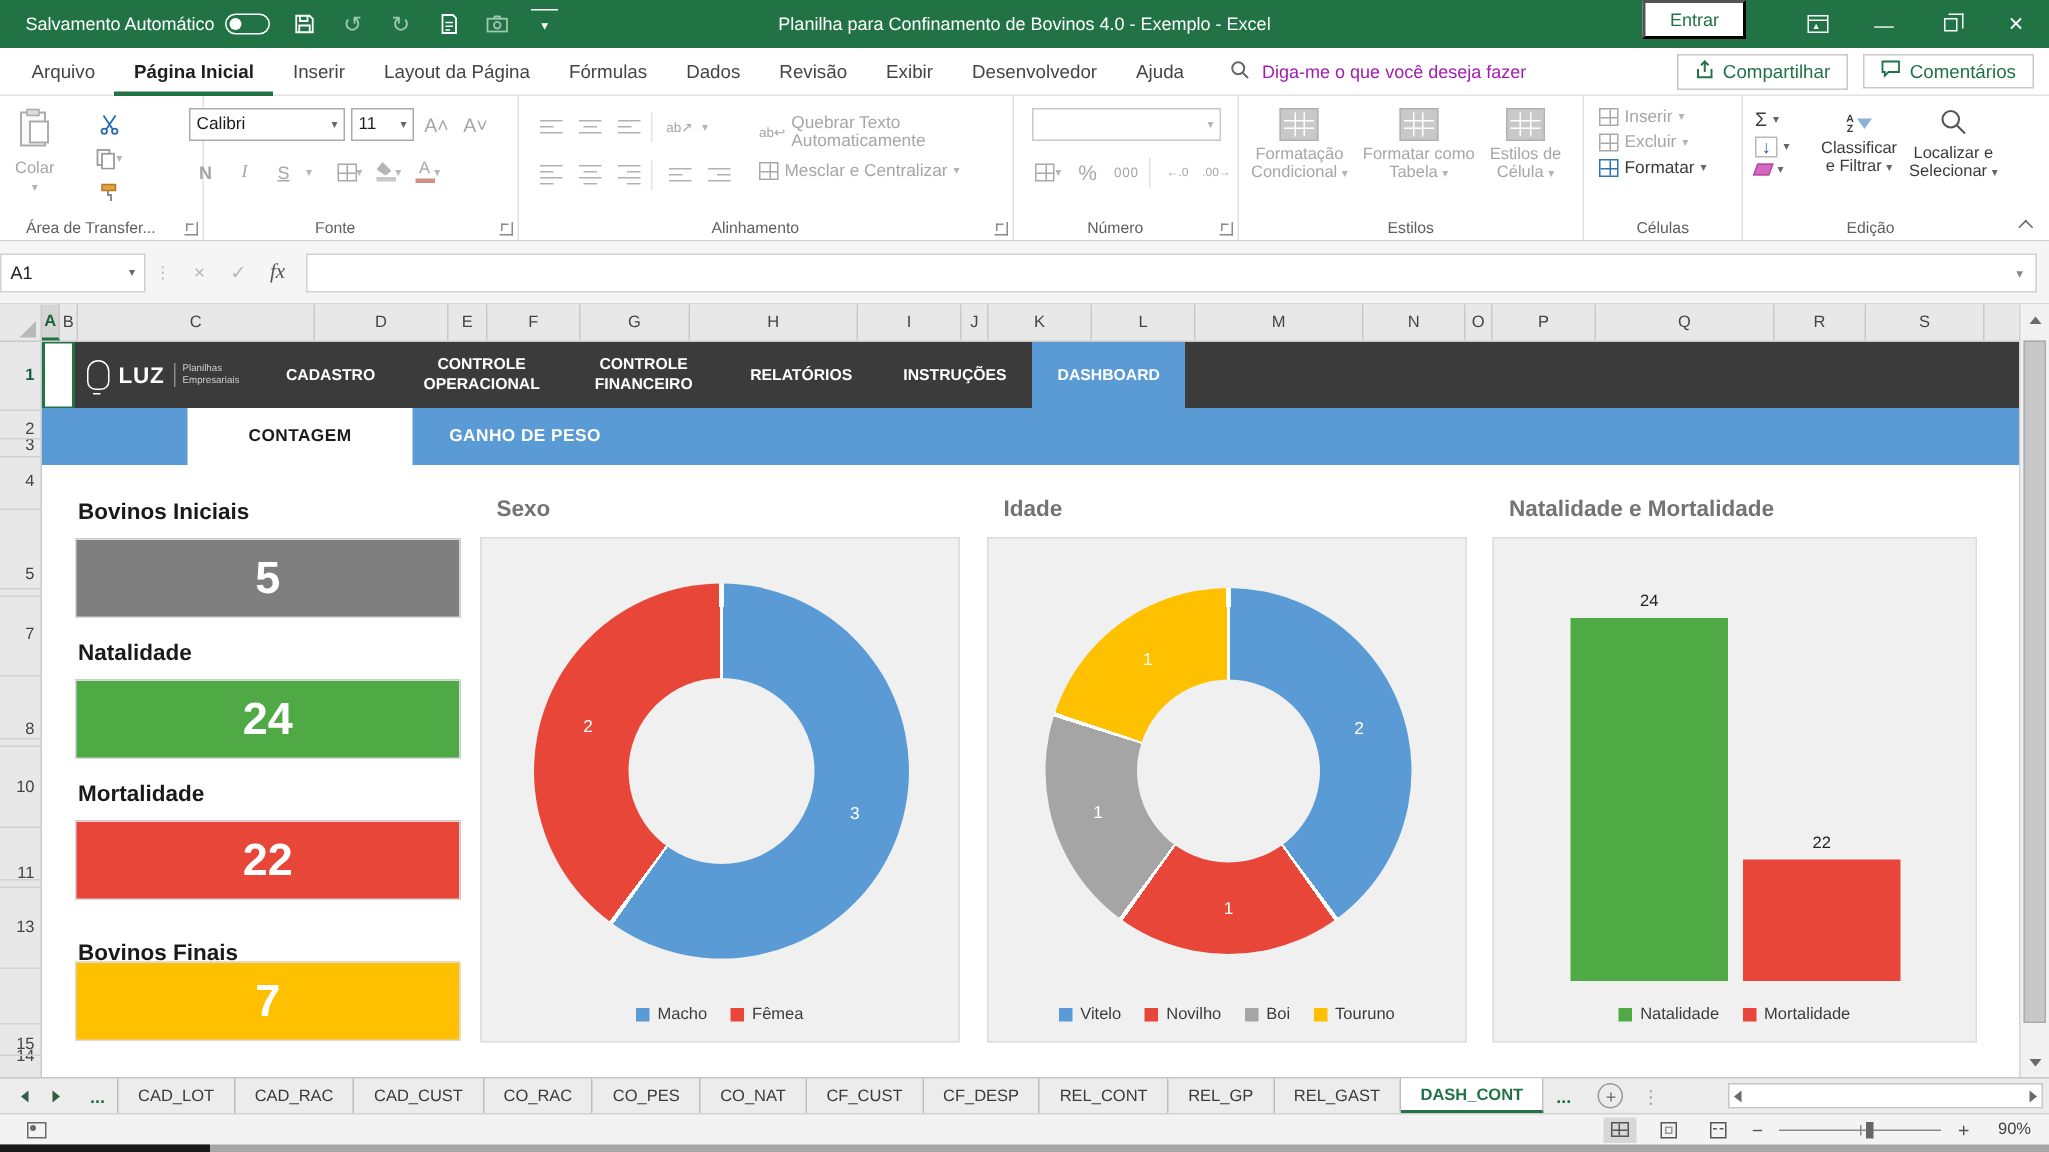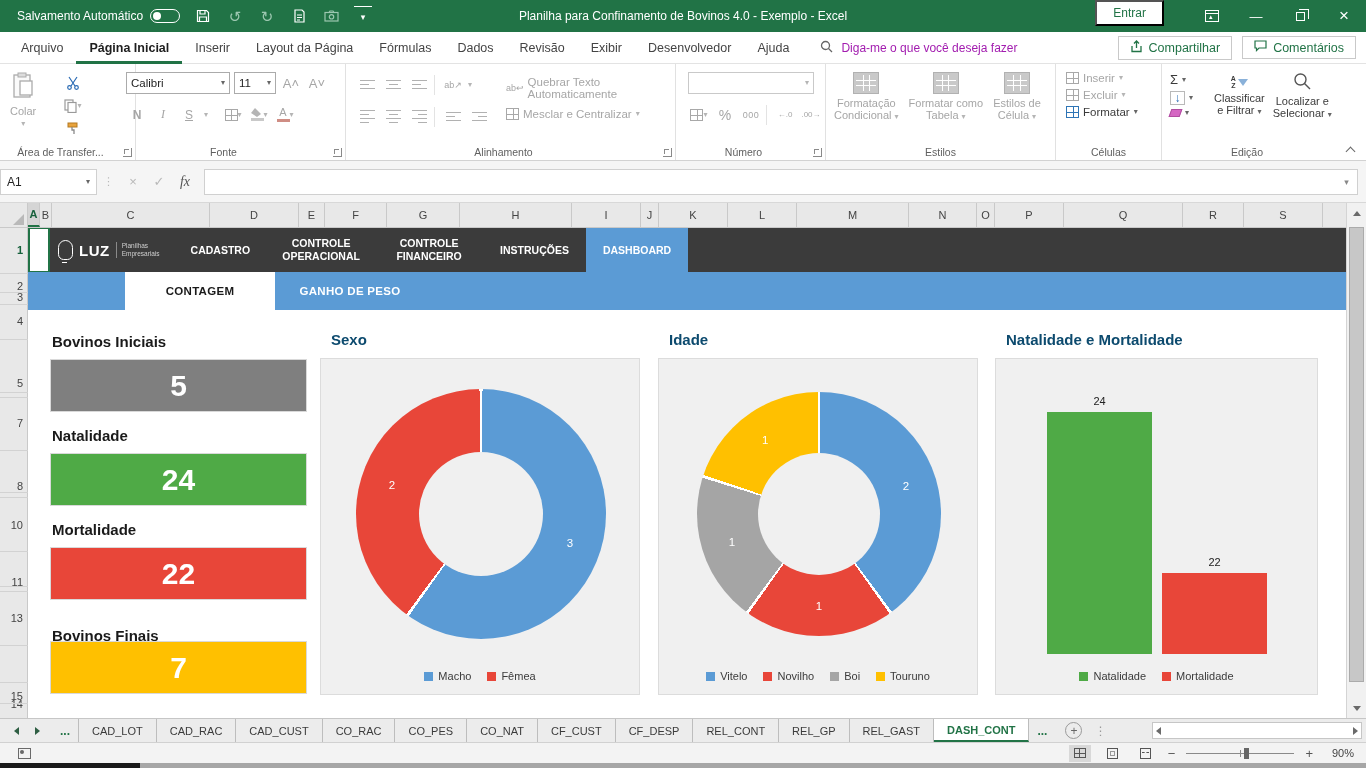--- a/index.html
+++ b/index.html
@@ -103,21 +103,21 @@
   .navitem.active{background:#5b9bd5}
   .a1sel{position:absolute;left:28px;top:0;width:22px;height:45px;background:#fff;border:2px solid #217346;border-top-width:1px}
 
   .subbar{position:absolute;left:28px;top:44px;width:1318px;height:38px;background:#5b9bd5;display:flex}
   .subtab{width:150px;display:flex;align-items:center;justify-content:center;font-size:11.5px;font-weight:bold;color:#fff;letter-spacing:.3px;cursor:pointer}
   .subtab.active{background:#fff;color:#1a1a1a}
 
   .kpilabel{position:absolute;font-size:15px;font-weight:bold;color:#1a1a1a}
   .kpibox{position:absolute;left:50px;width:257px;height:53px;display:flex;align-items:center;justify-content:center;color:#fff;font-size:30px;font-weight:bold;border:1px solid #d9d9d9;cursor:pointer}
 
-  .ctitle{position:absolute;top:103px;font-size:15px;font-weight:bold;color:#0c4a6e}
+  .ctitle{position:absolute;top:103px;font-size:15px;font-weight:bold;color:#737373}
   .card{position:absolute;top:130px;height:337px;background:#f0f0f0;border:1px solid #dcdcdc;cursor:pointer}
   .ring{position:absolute;border-radius:50%}
   .hole{position:absolute;border-radius:50%;background:#f0f0f0}
   .dlabel{position:absolute;color:#fff;font-size:11.5px;transform:translate(-50%,-50%)}
   .legend{position:absolute;left:0;right:0;bottom:12px;display:flex;justify-content:center;gap:16px;align-items:center}
   .litem{display:flex;align-items:center;gap:5px;font-size:11px;color:#3b3b3b}
   .lsw{width:9px;height:9px;display:inline-block}
   .vbar{position:absolute}
   .blabel{position:absolute;font-size:11px;color:#222;text-align:center}
 
@@ -560,20 +560,21 @@
   <div class="navbar">
     <div class="logo">
       <span class="bulb"></span>
       <span class="brand">LUZ</span>
       <span class="brandsub"><span>Planilhas</span><br><span>Empresariais</span></span>
     </div>
     <span id="navitems" style="display:flex;align-items:stretch">
         <div class="navitem">CADASTRO</div>
         <div class="navitem two">CONTROLE OPERACIONAL</div>
         <div class="navitem two">CONTROLE FINANCEIRO</div>
+        <div class="navitem">RELATÓRIOS</div>
         <div class="navitem">INSTRUÇÕES</div>
         <div class="navitem active">DASHBOARD</div>
       </span>
   </div>
   <div class="subbar">
     <span style="width:97px"></span>
     <span id="subtabs" style="display:flex">
         <div class="subtab active">CONTAGEM</div>
         <div class="subtab">GANHO DE PESO</div>
       </span>

